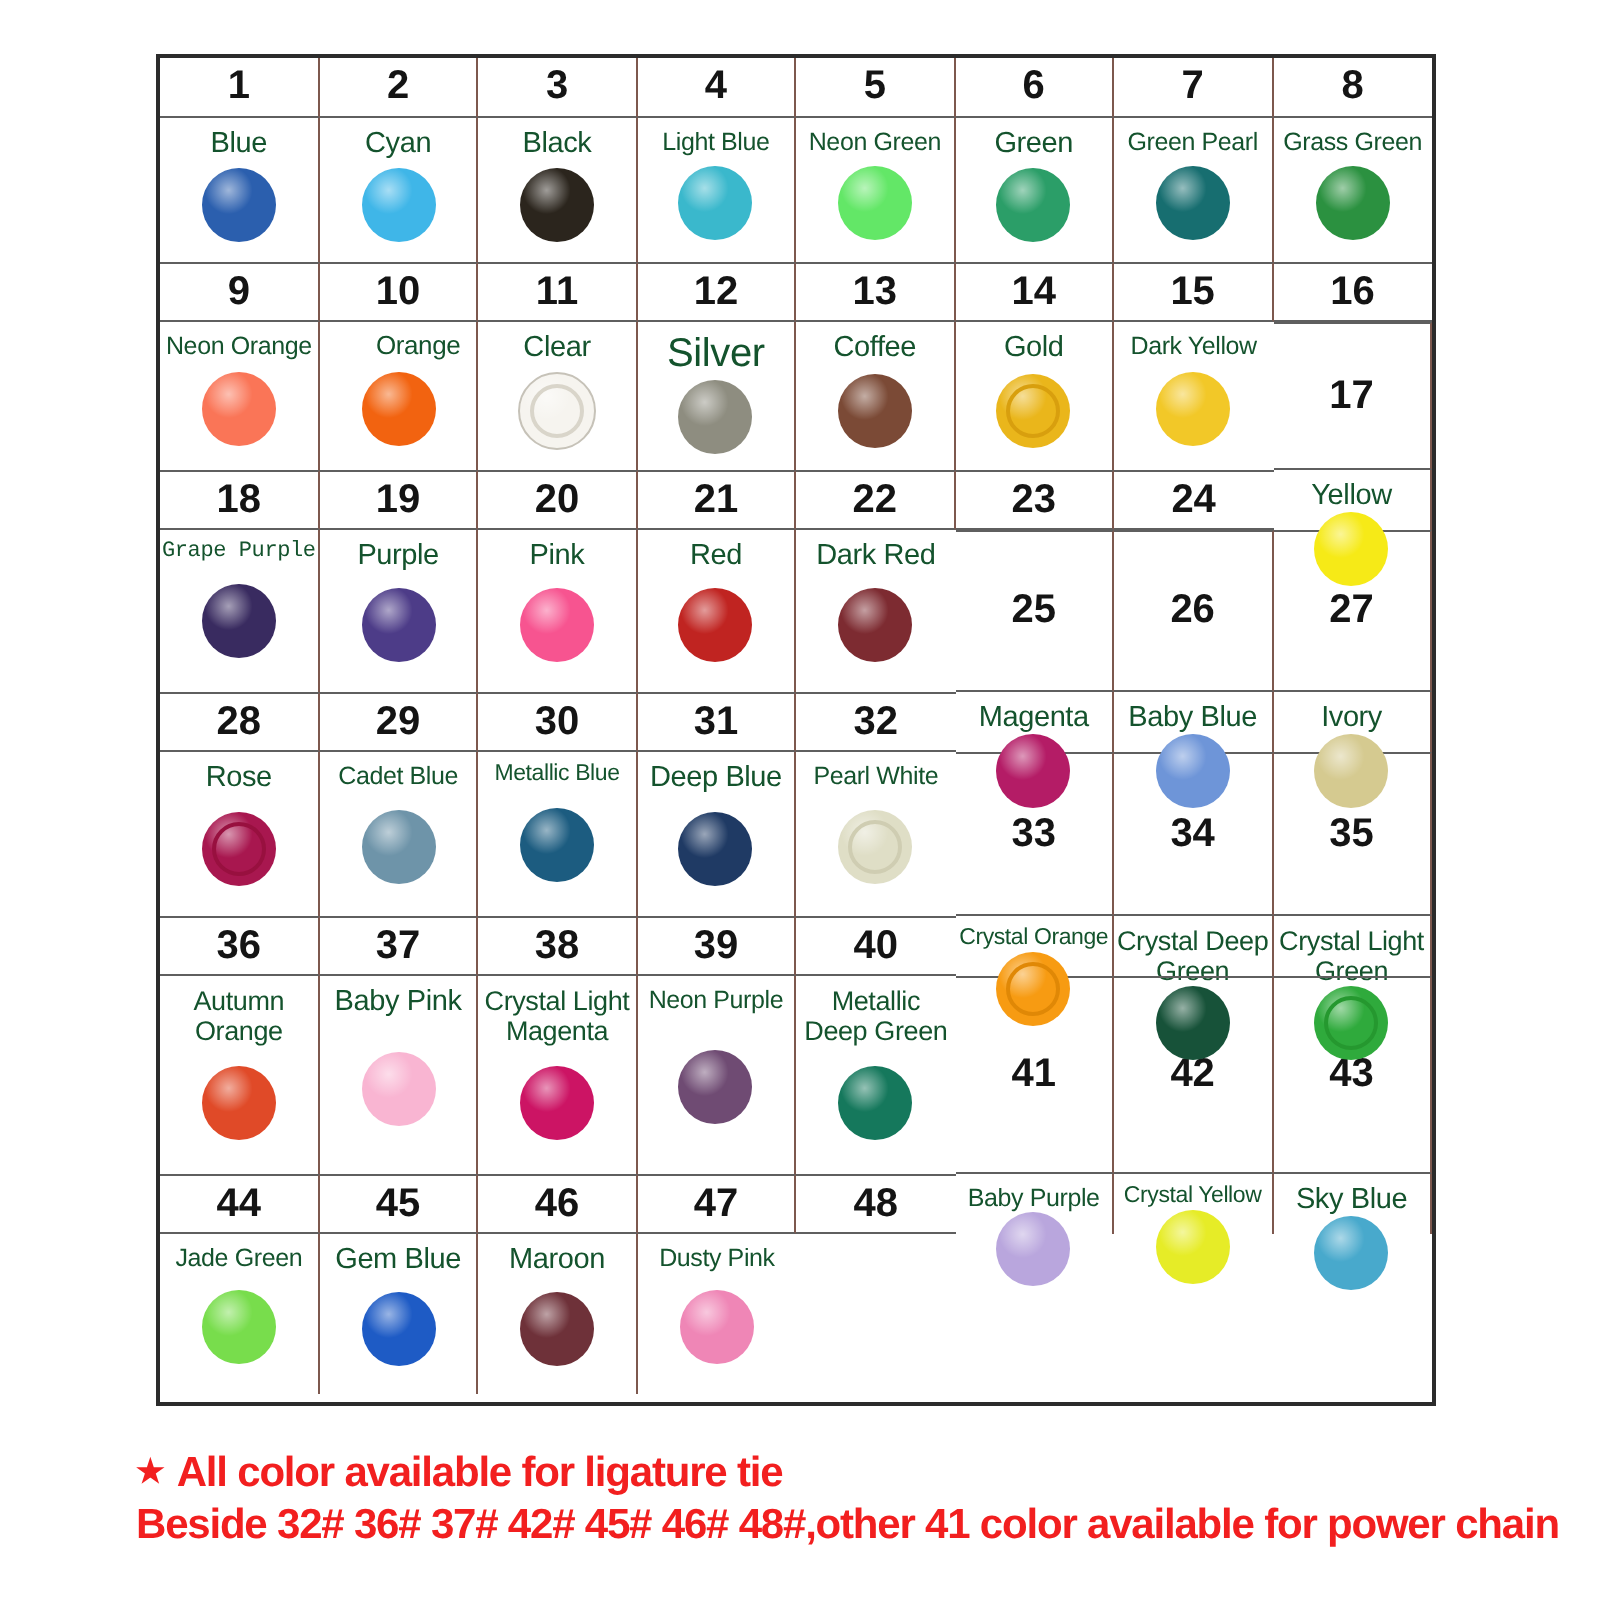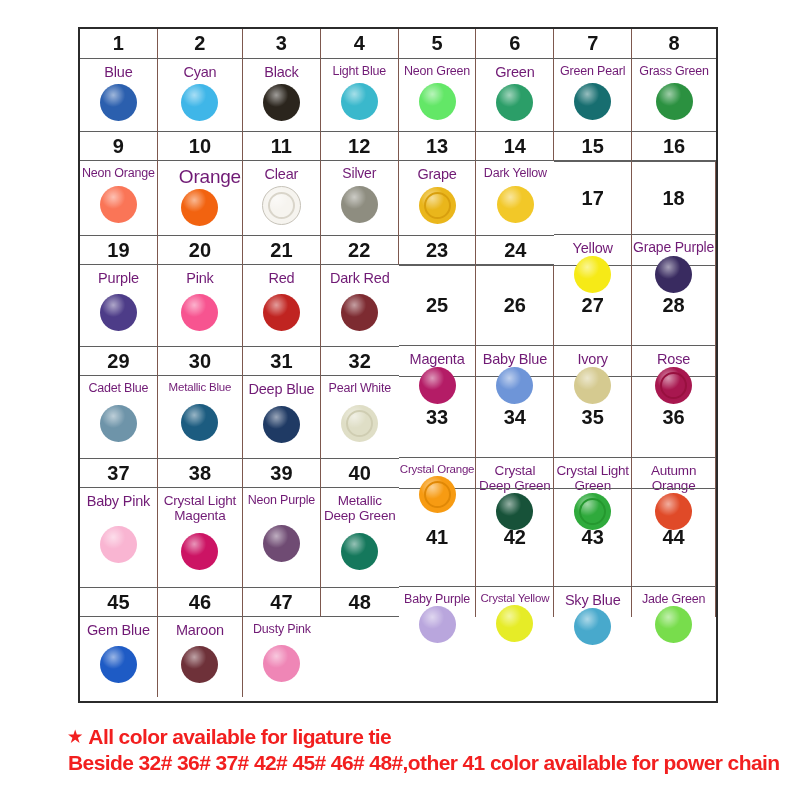--- a/index.html
+++ b/index.html
@@ -25,21 +25,21 @@
   }
   .num-cell.gtop{border-top:1px solid #5f5f5f;}
   .body-cell{
     box-sizing:border-box;
     display:flex;flex-direction:column;align-items:center;
     border-right:1px solid #7d584e;
     padding:3px 1px 7px 1px;
   }
   .lastcol{border-right:none;}
   .cname{
-    color:#701a75;text-align:center;line-height:1.12;
+    color:#14532d;text-align:center;line-height:1.12;
     margin-top:2px;letter-spacing:-0.2px;white-space:nowrap;
   }
   .cname.wrap{white-space:normal;font-size:13.5px;}
   .dot{
     width:37px;height:37px;border-radius:50%;
     margin:auto;position:relative;flex:none;
   }
   .dot .ring{
     position:absolute;inset:5px;border-radius:50%;
     border:2px solid var(--ring,#0000);
@@ -102,35 +102,39 @@
     <div class="num-cell gtop">12</div>
     <div class="num-cell gtop">13</div>
     <div class="num-cell gtop">14</div>
     <div class="num-cell gtop">15</div>
     <div class="num-cell gtop lastcol">16</div>
     <div class="body-cell">
       <div class="cname" style="font-size: 12.5px;">Neon Orange</div>
       <div class="dot" style="background: radial-gradient(circle at 36% 30%, rgba(255, 255, 255, 0.55) 0%, rgba(255, 255, 255, 0) 34%), rgb(250, 117, 87);"></div>
     </div>
     <div class="body-cell">
-      <div class="cname" style="font-size: 19px; margin-left: 20px;">Orange</div>
+      <div class="cname" style="font-size: 13px; margin-left: 20px;">Orange</div>
       <div class="dot" style="background: radial-gradient(circle at 36% 30%, rgba(255, 255, 255, 0.55) 0%, rgba(255, 255, 255, 0) 34%), rgb(242, 99, 16);"></div>
     </div>
     <div class="body-cell">
       <div class="cname" style="font-size: 14.5px;">Clear</div>
       <div class="dot" style="background: radial-gradient(circle at 36% 30%, rgba(255, 255, 255, 0.55) 0%, rgba(255, 255, 255, 0) 34%), rgb(246, 244, 239); border: 1px solid rgb(198, 194, 184);">
         <span class="ring" style="--ring: #d9d5ca;"></span>
       </div>
     </div>
     <div class="body-cell">
-      <div class="cname" style="font-size: 14px;">Silver</div>
+      <div class="cname" style="font-size: 20px;">Silver</div>
       <div class="dot" style="background: radial-gradient(circle at 36% 30%, rgba(255, 255, 255, 0.55) 0%, rgba(255, 255, 255, 0) 34%), rgb(142, 141, 128);"></div>
     </div>
     <div class="body-cell">
-      <div class="cname" style="font-size: 14.5px;">Grape</div>
+      <div class="cname" style="font-size: 14.5px;">Coffee</div>
+      <div class="dot" style="background: radial-gradient(circle at 36% 30%, rgba(255, 255, 255, 0.55) 0%, rgba(255, 255, 255, 0) 34%), rgb(123, 74, 54);"></div>
+    </div>
+    <div class="body-cell">
+      <div class="cname" style="font-size: 14.5px;">Gold</div>
       <div class="dot" style="background: radial-gradient(circle at 36% 30%, rgba(255, 255, 255, 0.55) 0%, rgba(255, 255, 255, 0) 34%), rgb(234, 182, 27);">
         <span class="ring" style="--ring: #d89f0e;"></span>
       </div>
     </div>
     <div class="body-cell lastcol">
       <div class="cname" style="font-size: 12.5px;">Dark Yellow</div>
       <div class="dot" style="background: radial-gradient(circle at 36% 30%, rgba(255, 255, 255, 0.55) 0%, rgba(255, 255, 255, 0) 34%), rgb(242, 200, 40);"></div>
     </div>
     <div class="num-cell gtop">17</div>
     <div class="num-cell gtop">18</div>
@@ -138,21 +142,21 @@
     <div class="num-cell gtop">20</div>
     <div class="num-cell gtop">21</div>
     <div class="num-cell gtop">22</div>
     <div class="num-cell gtop">23</div>
     <div class="num-cell gtop lastcol">24</div>
     <div class="body-cell">
       <div class="cname" style="font-size: 14.5px;">Yellow</div>
       <div class="dot" style="background: radial-gradient(circle at 36% 30%, rgba(255, 255, 255, 0.55) 0%, rgba(255, 255, 255, 0) 34%), rgb(246, 234, 23);"></div>
     </div>
     <div class="body-cell">
-      <div class="cname" style="font-size: 14px;">Grape Purple</div>
+      <div class="cname" style="font-size: 11px; font-family: Liberation Mono, monospace;">Grape Purple</div>
       <div class="dot" style="background: radial-gradient(circle at 36% 30%, rgba(255, 255, 255, 0.55) 0%, rgba(255, 255, 255, 0) 34%), rgb(57, 43, 96);"></div>
     </div>
     <div class="body-cell">
       <div class="cname" style="font-size: 14.5px;">Purple</div>
       <div class="dot" style="background: radial-gradient(circle at 36% 30%, rgba(255, 255, 255, 0.55) 0%, rgba(255, 255, 255, 0) 34%), rgb(77, 60, 136);"></div>
     </div>
     <div class="body-cell">
       <div class="cname" style="font-size: 14.5px;">Pink</div>
       <div class="dot" style="background: radial-gradient(circle at 36% 30%, rgba(255, 255, 255, 0.55) 0%, rgba(255, 255, 255, 0) 34%), rgb(247, 84, 144);"></div>
     </div>

